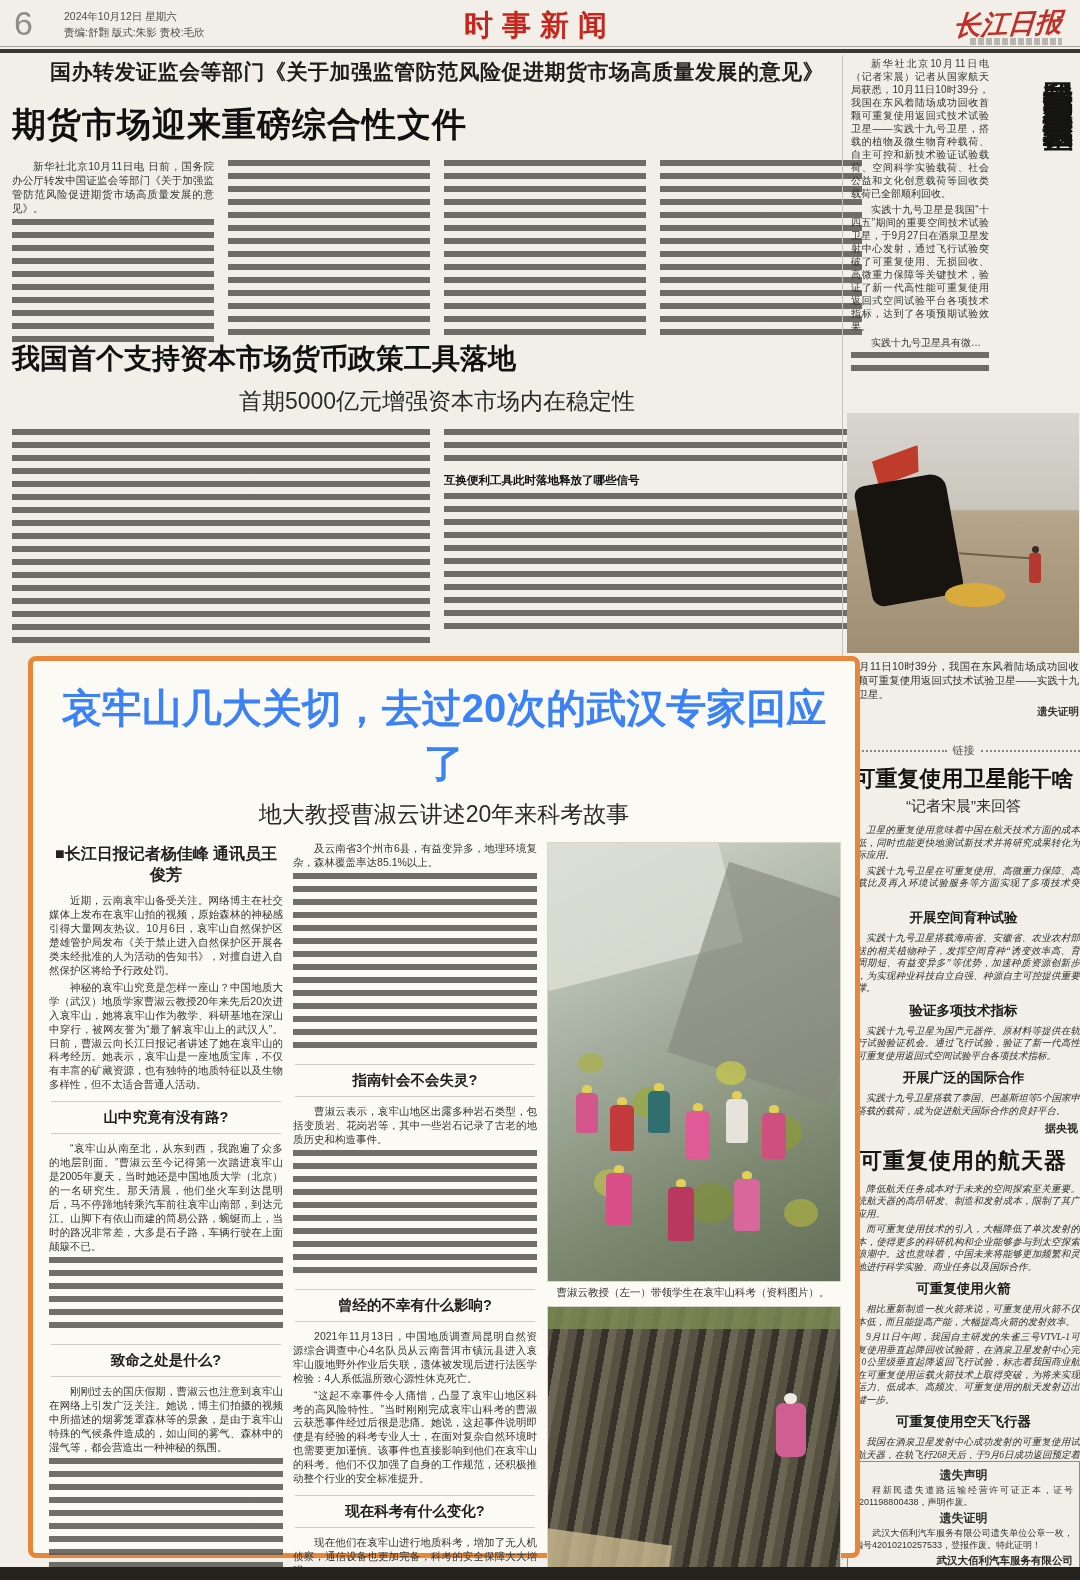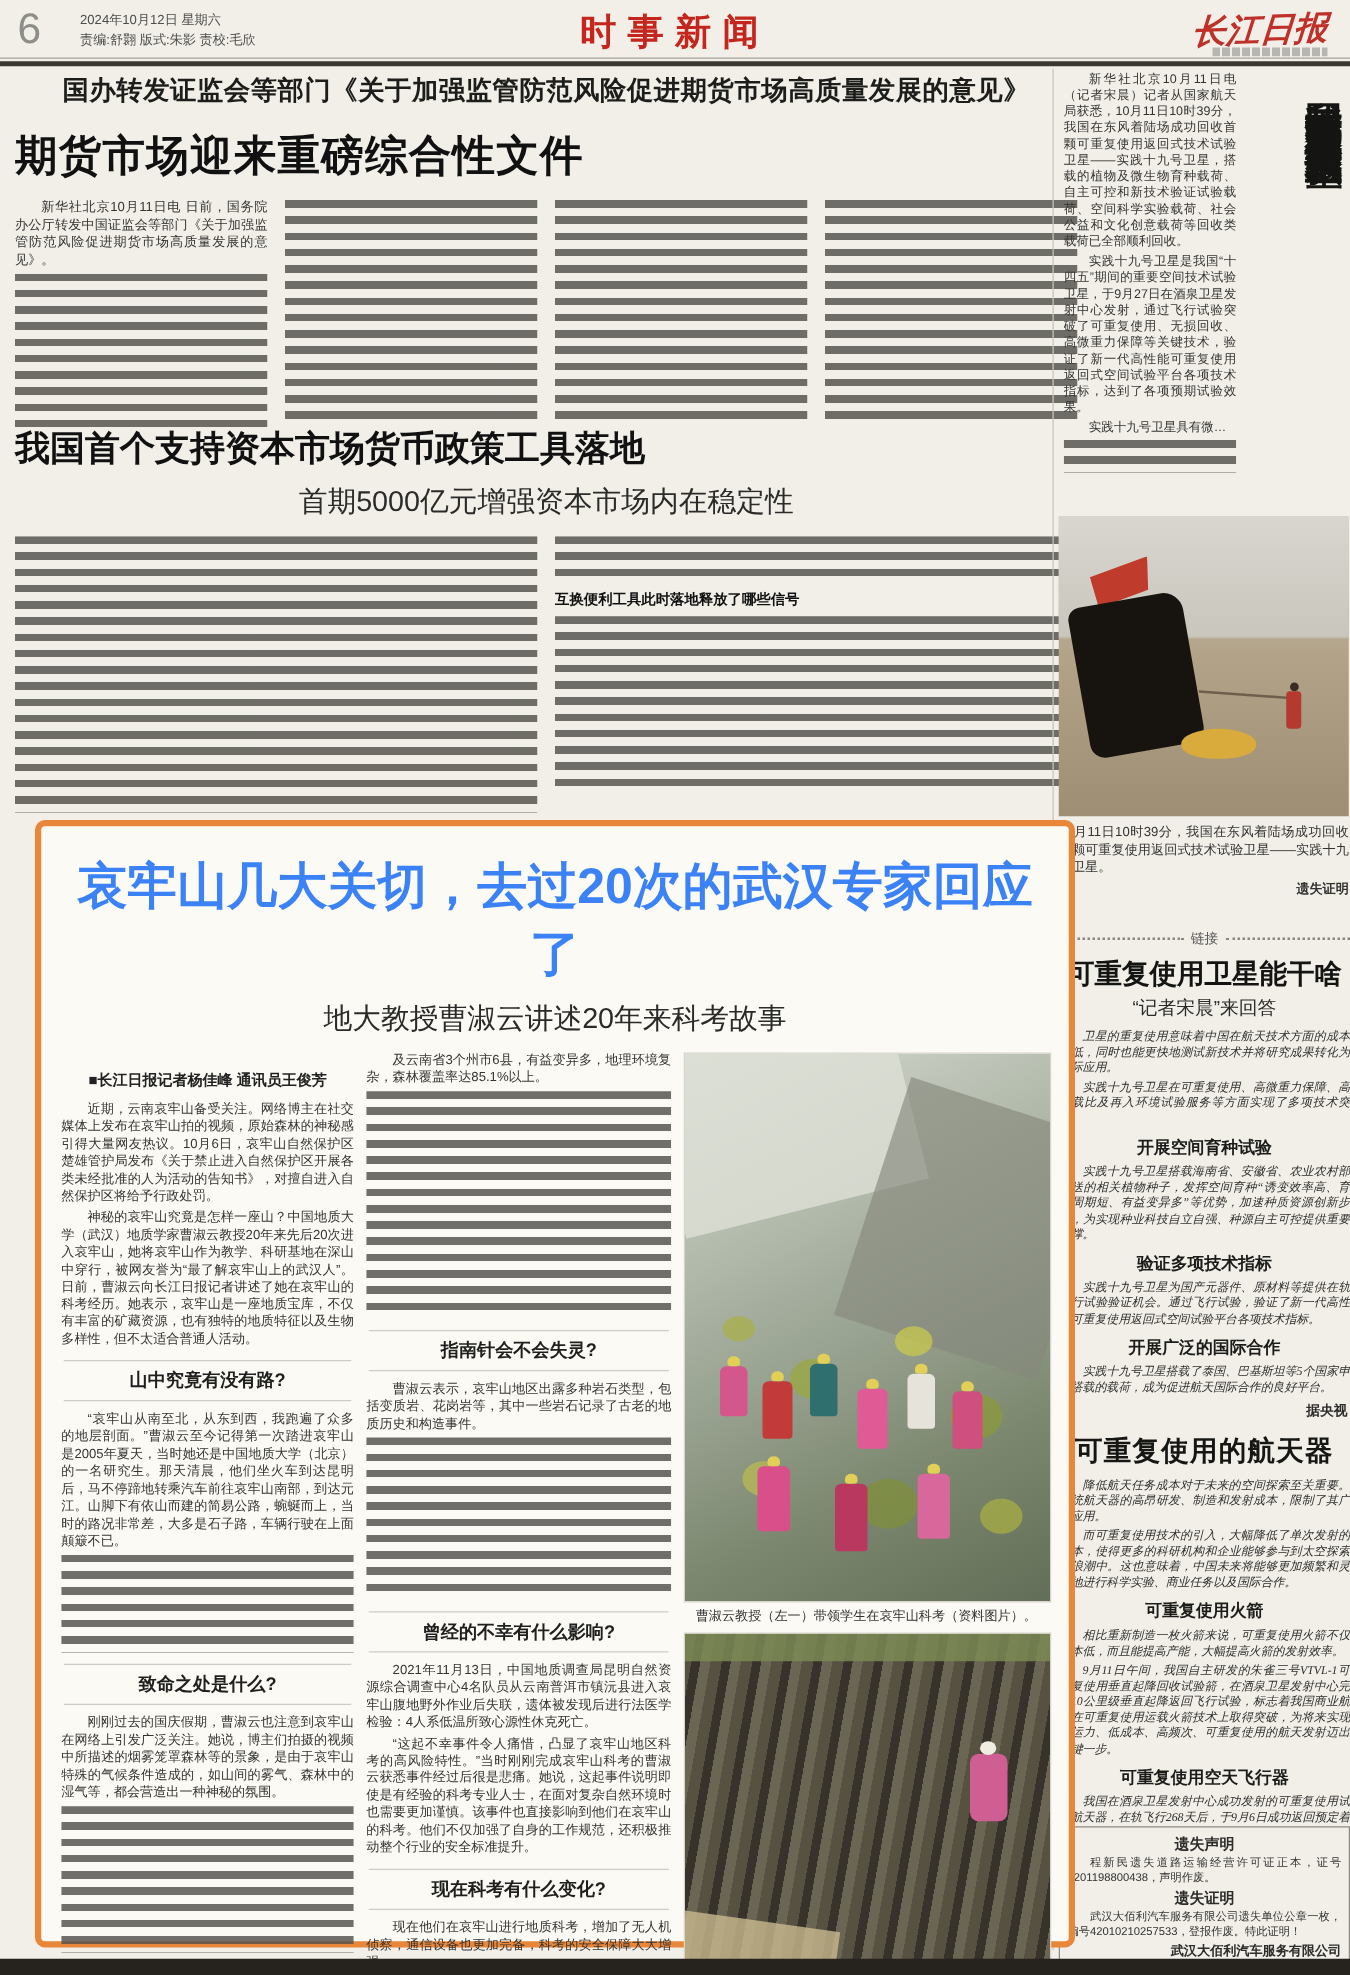--- a/index.html
+++ b/index.html
@@ -12,21 +12,21 @@
   .secttl{position:absolute;left:0;right:0;top:6px;text-align:center;font-size:29px;font-weight:900;
           color:#c4261d;letter-spacing:9px;}
   .masthead{position:absolute;right:18px;top:6px;font-family:"Liberation Serif",serif;
             font-style:italic;font-weight:700;font-size:27px;color:#bf3028;transform:skewX(-6deg) rotate(-2deg);}
   .mastsub{position:absolute;right:18px;top:38px;width:92px;height:7px;
            background:repeating-linear-gradient(90deg,#b8b6b0 0 6px,transparent 6px 8px);}
   .toprule{position:absolute;left:0;top:46px;width:1080px;height:2px;border-top:1px solid #a5a39c;border-bottom:4px solid #3a3833;}
   
   .p{font-size:10.5px;line-height:1.33;text-align:justify;text-indent:2em;color:#343432;margin:0 0 3px;}
   .fill{width:100%;margin:0 0 4px;background:repeating-linear-gradient(to bottom,#52504a 0px,#52504a 6px,transparent 6px,transparent 13px);opacity:.82;}
-  .byline{font-size:12px;font-weight:700;text-align:center;margin:14px 0 8px;color:#222;}
+  .byline{font-size:16px;font-weight:700;text-align:center;margin:2px 0 8px;color:#222;}
   .sub{font-size:14.5px;font-weight:700;text-align:center;color:#1f1f1d;margin:9px 2px 8px;
        padding:6px 0;border-top:1px solid #cfccc3;border-bottom:1px solid #cfccc3;}
   .bsub{font-size:11.5px;font-weight:700;line-height:1.35;margin:5px 0 4px;color:#111;}
   .credit{font-size:11px;font-weight:700;text-align:right;margin:1px 2px 4px;}
   .h2{font-size:22px;font-weight:900;text-align:center;letter-spacing:1px;margin:10px 0 7px;color:#161614;}
   .sub2{font-size:13.5px;font-weight:700;text-align:center;margin:7px 0 5px;color:#1c1c1a;}
   .lp{font-size:9.5px;line-height:1.32;text-align:justify;text-indent:2em;margin:0 0 3px;
       font-family:"Liberation Serif",serif;font-style:italic;color:#2e2e2c;}
   
   #futures{position:absolute;left:12px;top:56px;width:850px;}

